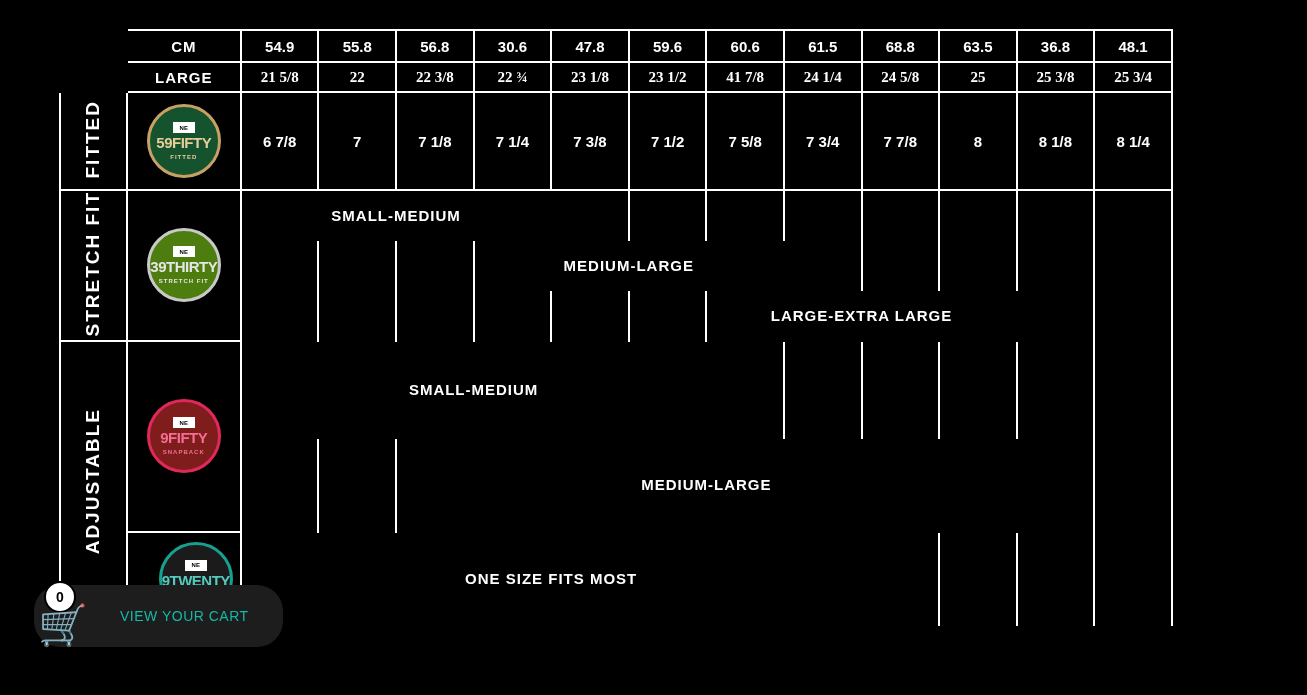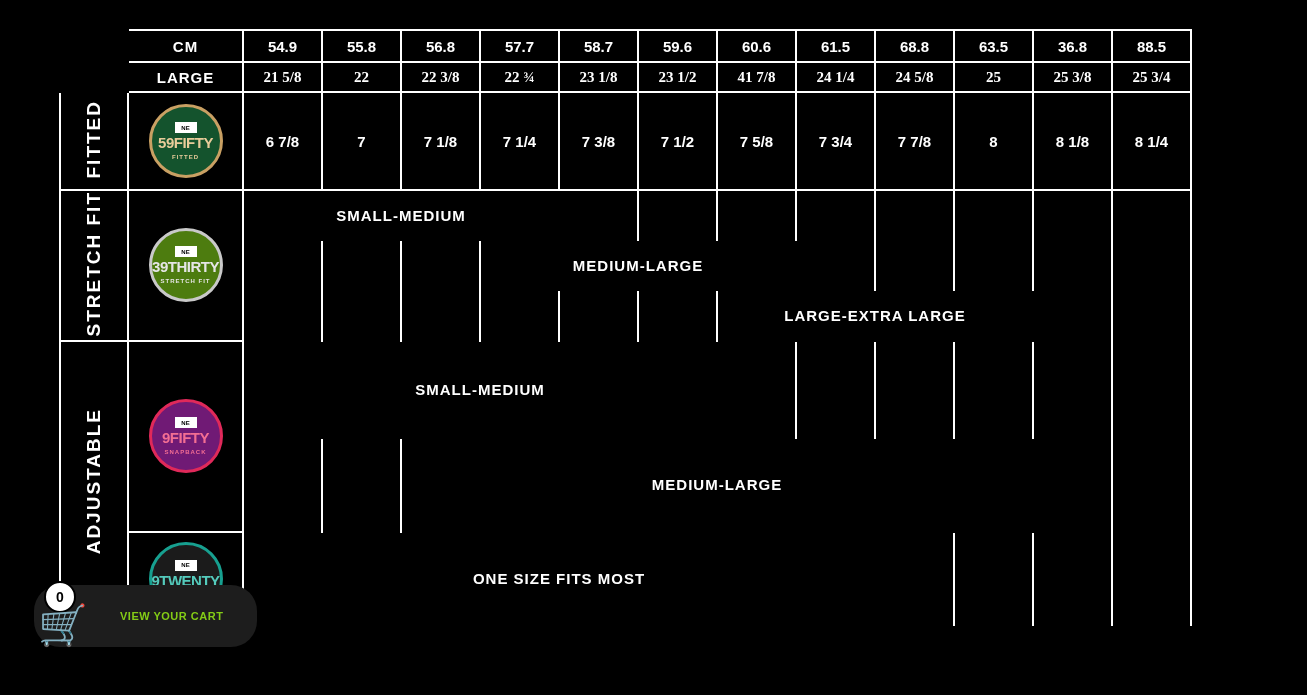--- a/index.html
+++ b/index.html
@@ -13,21 +13,21 @@
     overflow: hidden;
     font-family: "Liberation Sans", sans-serif;
     color: #ffffff;
     position: relative;
   }
 
   #chart-wrap {
     position: absolute;
     left: 0;
     top: 0;
-    width: 1307px;
+    width: 1173px;
     height: 695px;
     background: #000000;
   }
 
   
   table.sizechart {
     position: absolute;
     left: 59px;
     top: 29px;
     border-collapse: collapse;
@@ -140,22 +140,22 @@
     line-height: 1;
     letter-spacing: -.5px;
   }
   .cap-disc .sub {
     font-size: 6px;
     letter-spacing: 1px;
     margin-top: 4px;
   }
   .disc-5950 { background: #14532d; border: 3px solid #c9a063; color: #e8cc9a; }
   .disc-3930 { background: #4d7c0f; border: 3px solid #c9c9c9; color: #e6e6e6; }
-  .disc-9950 { background: #701a75; border: 3px solid #e0295a; color: #f36e93; }
-  .disc-9twenty { background: #1b1b1b; border: 3px solid #17a090; color: #54cbbc; }
+  .disc-9950 { background: #7f1d1d; border: 3px solid #e0295a; color: #f36e93; }
+  .disc-9twenty { background: #1b1b1b; border: 3px solid #17a090; color: #54cbbc; margin-left: 12px; }
   .flag {
     width: 22px;
     height: 11px;
     background: #ffffff;
     position: relative;
     margin-bottom: 2px;
     display: flex;
     align-items: center;
     justify-content: center;
     font-size: 6px;
@@ -167,30 +167,30 @@
   #cart-widget {
     position: absolute;
     left: 34px;
     bottom: 46px;
     display: flex;
     align-items: center;
     z-index: 20;
   }
   #cart-pill {
     background: #1d1d1d;
-    color: #84cc16;
+    color: #14b8a6;
     border-radius: 26px;
     height: 62px;
     display: flex;
     align-items: center;
     padding: 0 34px 0 86px;
     margin-left: -66px;
-    font-size: 11px;
+    font-size: 14px;
     letter-spacing: .5px;
-    font-weight: bold;
+    font-weight: normal;
     white-space: nowrap;
   }
   #cart-icon-stack {
     position: relative;
     z-index: 21;
     width: 66px;
     height: 66px;
   }
   .cart-badge {
     position: absolute;
@@ -240,29 +240,29 @@
         <col class="col-size">
     </colgroup>
 
     <tbody>
         <tr>
       <td class="blank-cell"></td>
       <td class="hdr-label">CM</td>
       <td class="hdr-cm">54.9</td>
       <td class="hdr-cm">55.8</td>
       <td class="hdr-cm">56.8</td>
-      <td class="hdr-cm">57.7</td>
-      <td class="hdr-cm">58.7</td>
+      <td class="hdr-cm">30.6</td>
+      <td class="hdr-cm">47.8</td>
       <td class="hdr-cm">59.6</td>
       <td class="hdr-cm">60.6</td>
       <td class="hdr-cm">61.5</td>
       <td class="hdr-cm">68.8</td>
       <td class="hdr-cm">63.5</td>
       <td class="hdr-cm">36.8</td>
-      <td class="hdr-cm">88.5</td>
+      <td class="hdr-cm">48.1</td>
     </tr>
 
     <tr>
       <td class="blank-cell"></td>
       <td class="hdr-label">LARGE</td>
       <td class="hdr-in">21 5/8</td>
       <td class="hdr-in">22</td>
       <td class="hdr-in">22 3/8</td>
       <td class="hdr-in">22 ¾</td>
       <td class="hdr-in">23 1/8</td>

